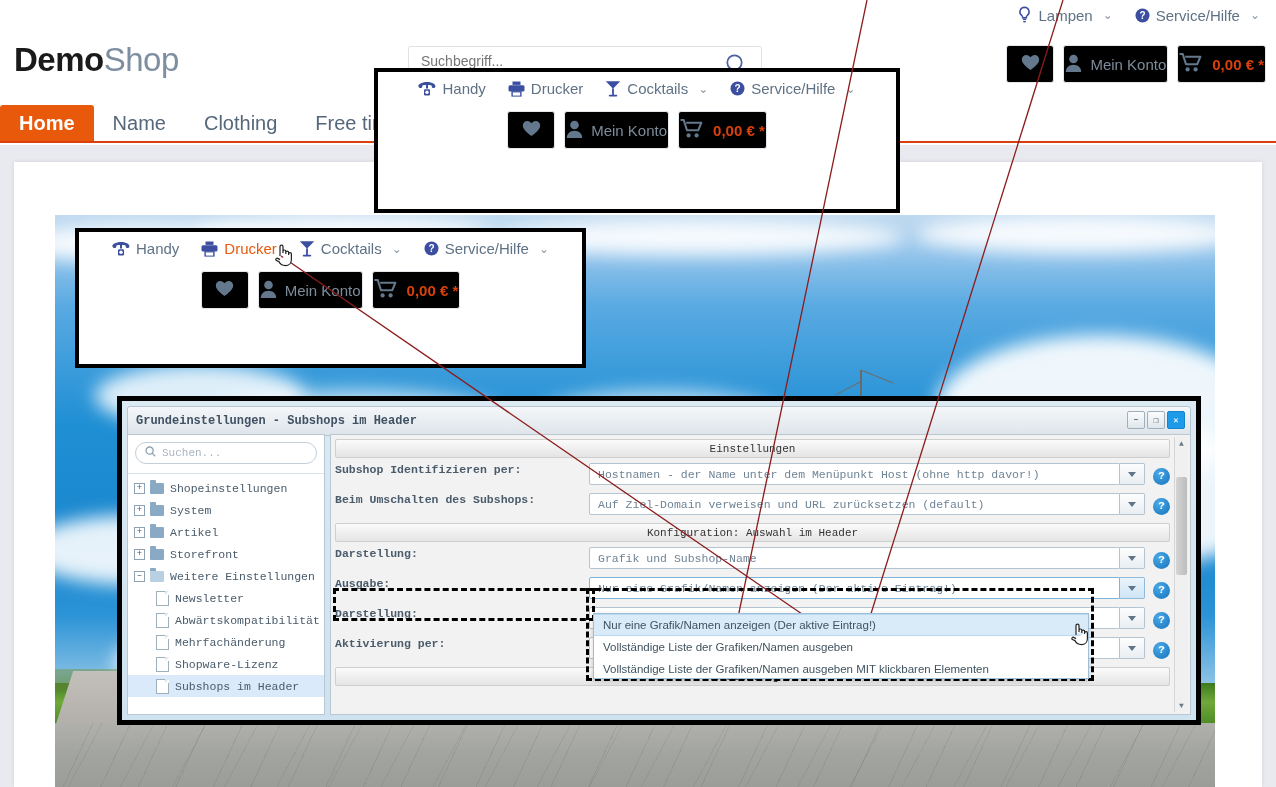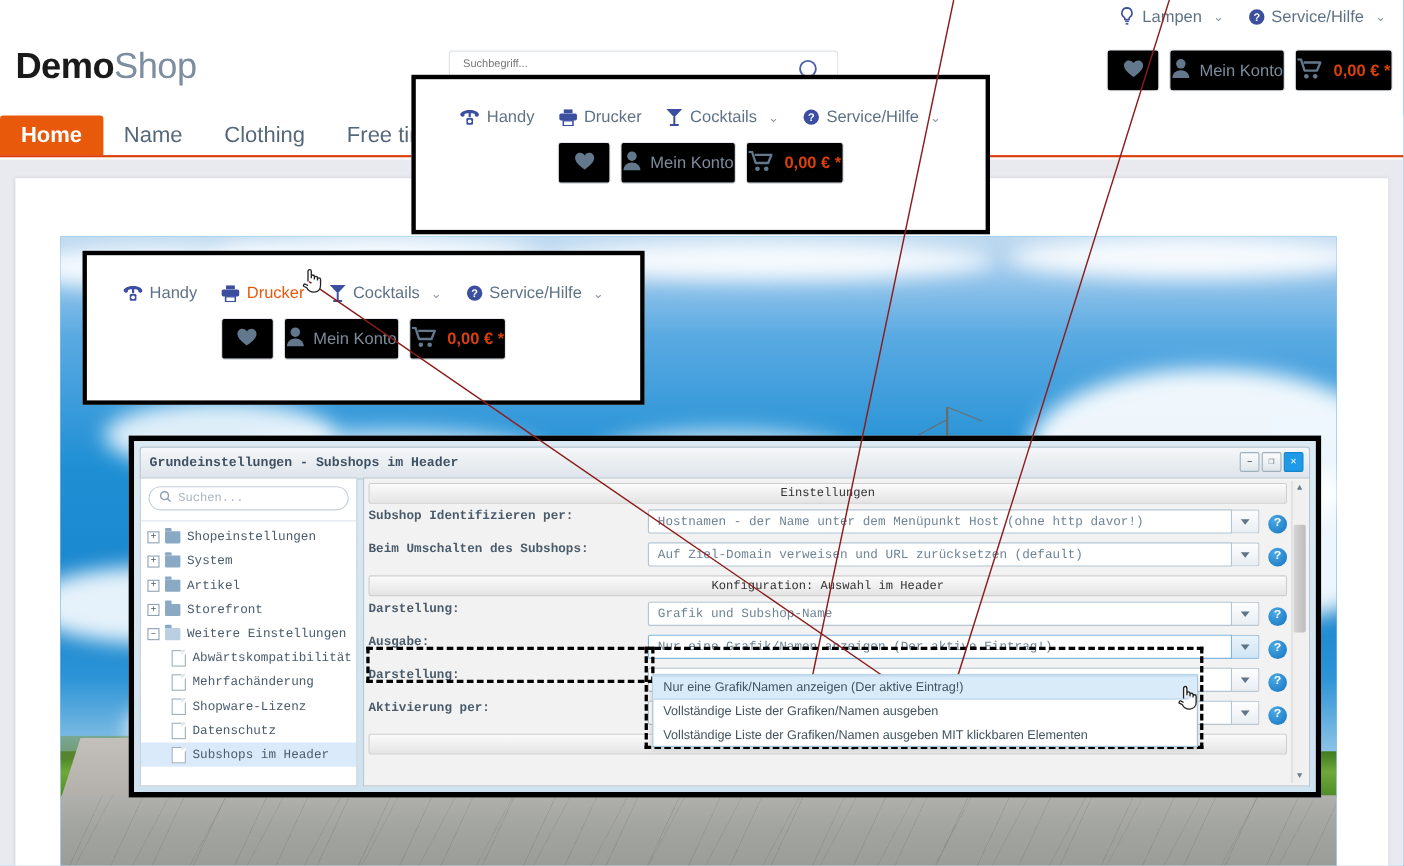--- a/index.html
+++ b/index.html
@@ -31,21 +31,21 @@
   .shop-logo .b{font-weight:bold;color:#1a1a1a;}
   .shop-logo .l{font-weight:300;color:#7d8ea0;}
 
   .search-box{
     position:absolute;left:408px;top:46px;width:354px;height:33px;
     border:1px solid #dfe3e8;border-radius:3px;background:#fff;
     box-sizing:border-box;
   }
   .search-box input{
     position:absolute;left:10px;top:5px;width:300px;border:0;outline:0;
-    font-family:"Liberation Sans",sans-serif;font-size:10px;color:#0f172a;
+    font-family:"Liberation Sans",sans-serif;font-size:14px;color:#0f172a;
     background:transparent;
   }
   .search-ico{position:absolute;right:14px;top:6px;color:#4a5fa5;}
 
   .hdr-btns{position:absolute;right:10px;top:45px;display:flex;gap:9px;}
   .hdr-btn{
     height:38px;border:1px solid #e4e8ec;border-radius:3px;background:#000000;
     display:flex;align-items:center;gap:8px;padding:0 1px;
     color:#7d8c9b;font-size:15px;cursor:pointer;box-sizing:border-box;
   }
@@ -109,21 +109,21 @@
   }
   .hero .tw{position:absolute;background:#6d6d69;transform-origin:bottom center;}
   .hero .pole{position:absolute;left:520px;bottom:60px;width:3px;height:58px;background:#cfcfcb;}
 
   
   .callout{
     position:absolute;background:#fff;border:4px solid #000;box-sizing:border-box;
   }
   .callout-nav{
     display:flex;justify-content:center;align-items:center;gap:0;
-    padding-top:26px;
+    padding-top:8px;
   }
   .co-item{
     display:flex;align-items:center;gap:6px;margin:0 11px;
     color:#5f7285;font-size:15px;cursor:pointer;white-space:nowrap;
   }
   .co-item .glyph{color:#3b4ea0;display:flex;align-items:center;}
   .co-item.hl{color:#e8590c;}
   .co-btns{display:flex;justify-content:center;gap:9px;margin-top:14px;}
 
   #callout-top{left:374px;top:68px;width:526px;height:145px;}
@@ -414,36 +414,36 @@
             <span>Storefront</span>
           </div>
           <div class="tnode">
             <span class="exp">–</span>
             <span class="ico-folder open"></span>
             <span>Weitere Einstellungen</span>
           </div>
           <div class="tnode">
             <span class="pad"></span>
               <span class="ico-doc"></span>
+            <span>Newsletter</span>
+          </div>
+          <div class="tnode">
+            <span class="pad"></span>
+              <span class="ico-doc"></span>
             <span>Abwärtskompatibilität</span>
           </div>
           <div class="tnode">
             <span class="pad"></span>
               <span class="ico-doc"></span>
             <span>Mehrfachänderung</span>
           </div>
           <div class="tnode">
             <span class="pad"></span>
               <span class="ico-doc"></span>
             <span>Shopware-Lizenz</span>
-          </div>
-          <div class="tnode">
-            <span class="pad"></span>
-              <span class="ico-doc"></span>
-            <span>Datenschutz</span>
           </div>
           <div class="tnode sel">
             <span class="pad"></span>
               <span class="ico-doc"></span>
             <span>Subshops im Header</span>
           </div>
         </div>
       </div>
 
       <div class="form-panel">

